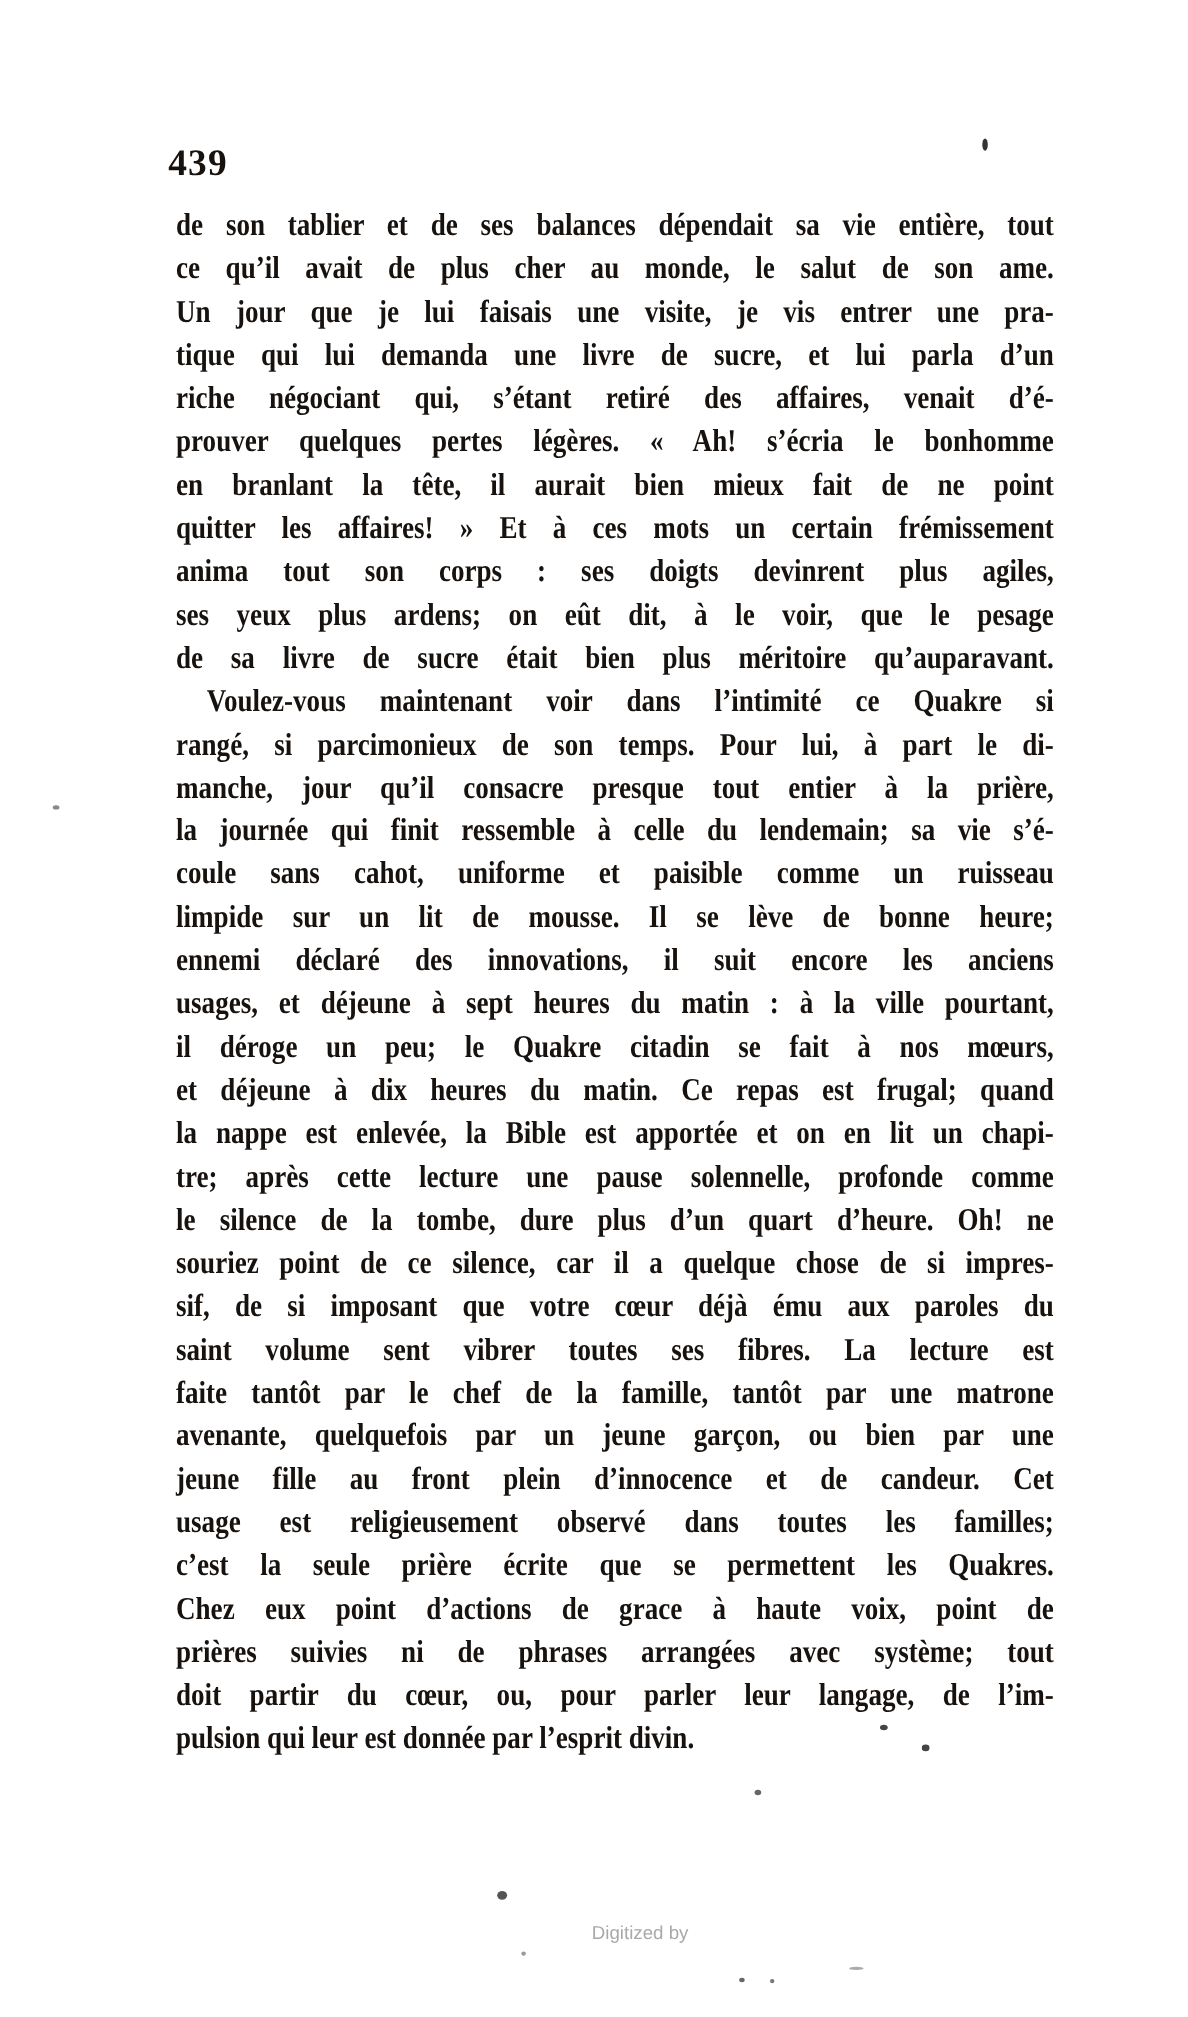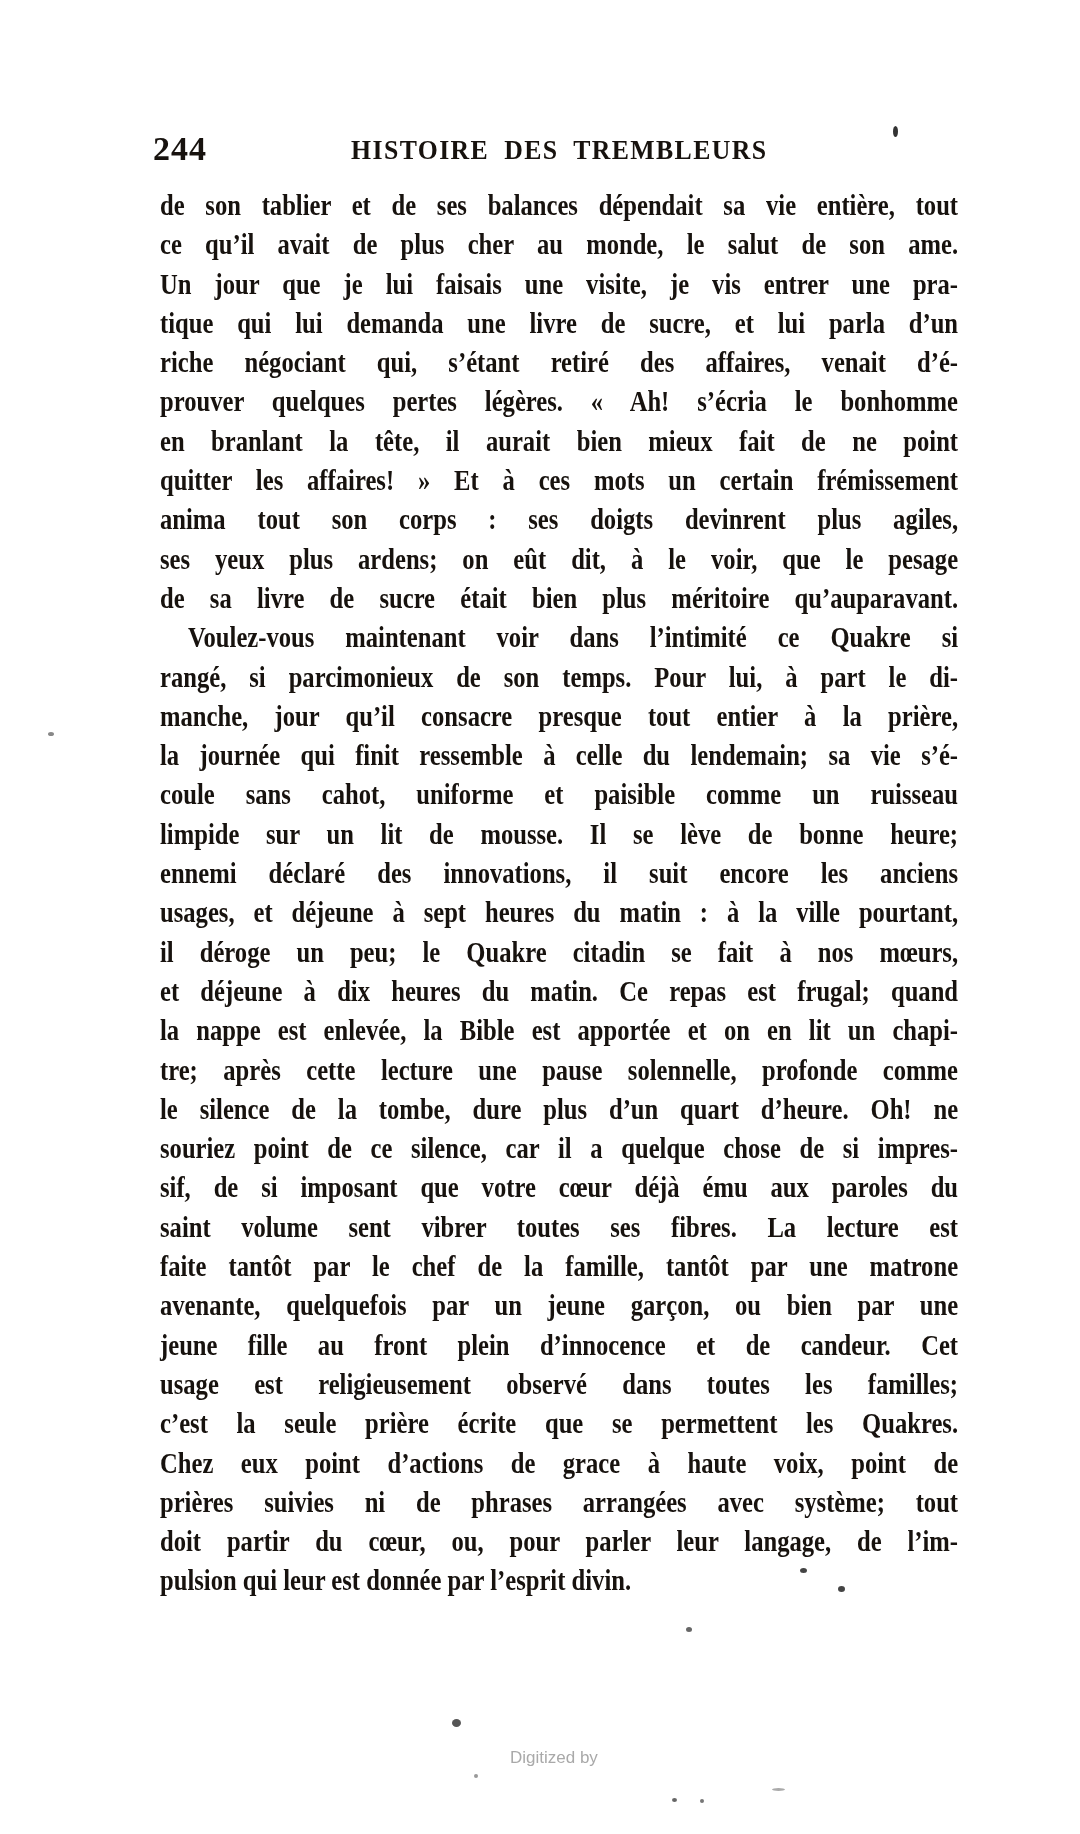--- a/index.html
+++ b/index.html
@@ -59,21 +59,21 @@
     white-space: nowrap;
     text-align: justify;
     text-align-last: justify;
     -moz-text-align-last: justify;
   }
   .line.indent { padding-left: 33px; }
   .line.flush  { text-align: left; text-align-last: left; }
   
   .watermark {
     position: absolute;
-    left: 510px;
+    left: 538px;
     top: 1748px;
     display: flex;
     align-items: center;
     gap: 9px;
   }
   .wm-prefix {
     font-family: "Liberation Sans", sans-serif;
     font-size: 17px;
     color: #a9a9a9;
   }
@@ -86,25 +86,22 @@
   .artifact {
     position: absolute;
     border-radius: 50%;
   }
 </style>
 </head>
 <body>
 
 <div class="page">
 
-  <div class="pagenum">244</div>
+  <div class="pagenum">439</div>
 
-  <div class="running-title">
-    <span>HISTOIRE DES TREMBLEURS</span>
-  </div>
 
   <div class="text-block" id="text-block">
       <div class="line">de son tablier et de ses balances dépendait sa vie entière, tout</div>
       <div class="line">ce qu’il avait de plus cher au monde, le salut de son ame.</div>
       <div class="line">Un jour que je lui faisais une visite, je vis entrer une pra-</div>
       <div class="line">tique qui lui demanda une livre de sucre, et lui parla d’un</div>
       <div class="line">riche négociant qui, s’étant retiré des affaires, venait d’é-</div>
       <div class="line">prouver quelques pertes légères. « Ah! s’écria le bonhomme</div>
       <div class="line">en branlant la tête, il aurait bien mieux fait de ne point</div>
       <div class="line">quitter les affaires! » Et à ces mots un certain frémissement</div>

